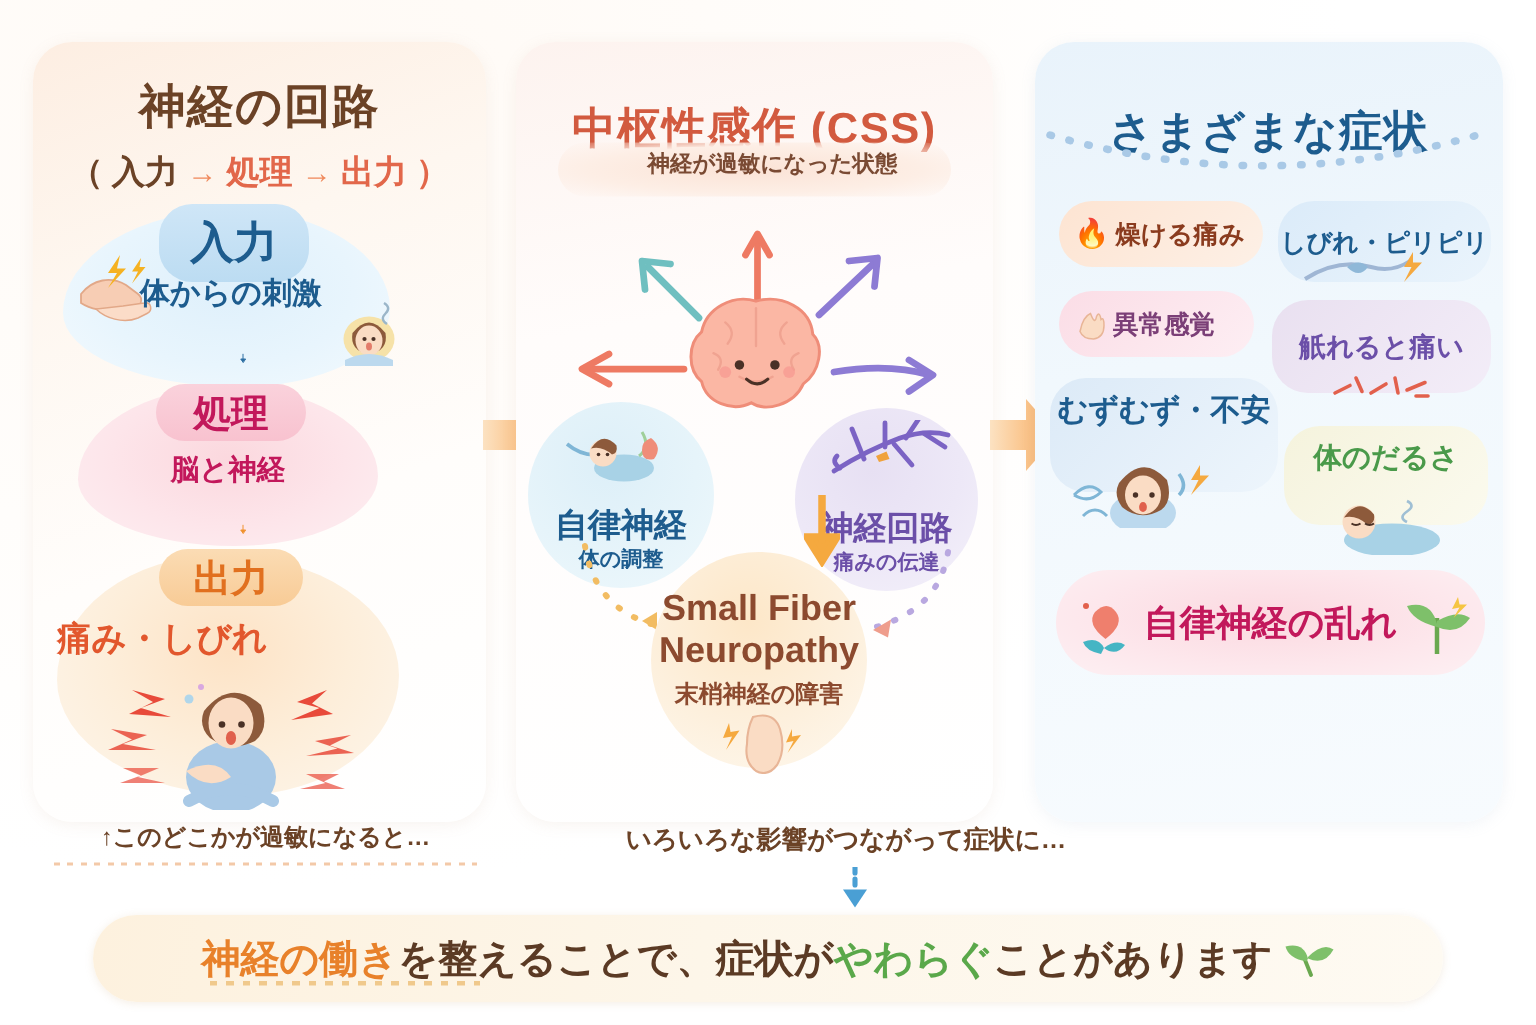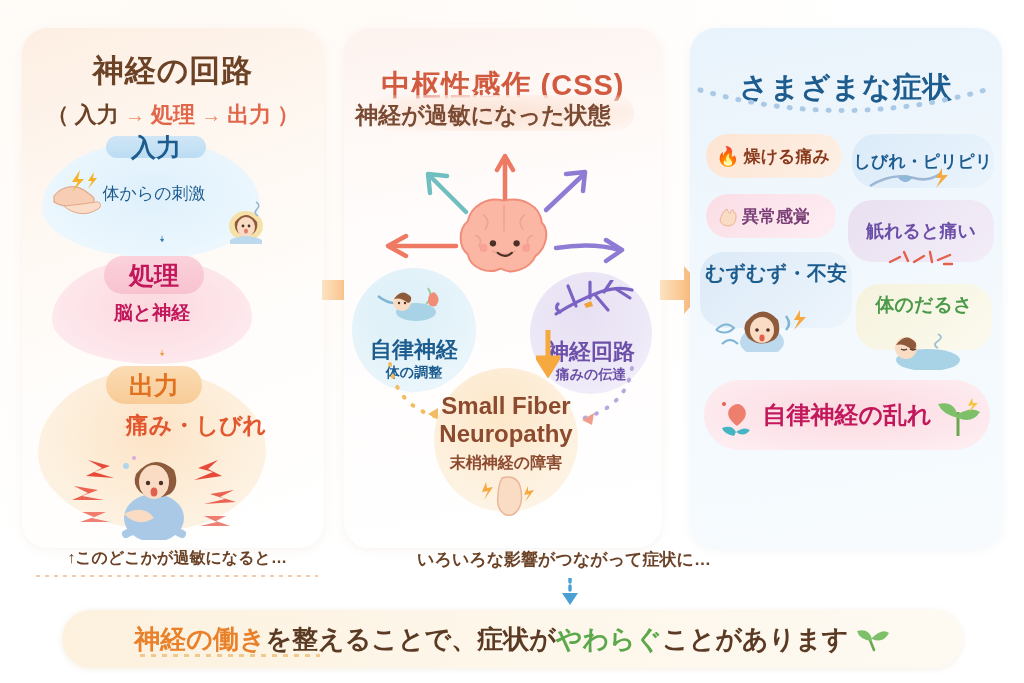--- a/index.html
+++ b/index.html
@@ -27,59 +27,59 @@
   #left-sub .o{color:#e2674a;}
   #left-sub .ar{color:#f08a5d;font-size:20px;}
 
   .cloud{position:absolute;border-radius:55% 45% 52% 48%/60% 58% 42% 40%;}
   .pill{position:absolute;border-radius:22px;display:flex;align-items:center;justify-content:center;font-weight:bold;}
 
   
   #input-cloud{left:42px;top:140px;width:218px;height:118px;
      background:radial-gradient(ellipse at 50% 45%,#dff0fb 0%,#e8f5fd 55%,#f3fafe 100%);
      border-radius:52% 48% 46% 54%/58% 56% 44% 42%;}
-  #input-pill{left:106px;top:136px;width:100px;height:22px;
-     background:linear-gradient(180deg,#cfe6f7,#bcdcf2);color:#1d5c8e;font-size:25px;}
-  #input-desc{position:absolute;left:48px;top:182px;width:212px;text-align:center;font-size:17px;font-weight:normal;color:#1d5c8e;}
+  #input-pill{left:106px;top:136px;width:100px;height:52px;
+     background:linear-gradient(180deg,#cfe6f7,#bcdcf2);color:#1d5c8e;font-size:29px;}
+  #input-desc{position:absolute;left:48px;top:182px;width:212px;text-align:center;font-size:20px;font-weight:bold;color:#1d5c8e;}
 
   
   #proc-cloud{left:52px;top:258px;width:200px;height:106px;
      background:radial-gradient(ellipse at 50% 45%,#fbd8de 0%,#fde5ea 55%,#fdeff2 100%);
      border-radius:50% 50% 48% 52%/58% 56% 44% 42%;}
   #proc-pill{left:104px;top:256px;width:100px;height:38px;
      background:linear-gradient(180deg,#fad2dc,#f8c2cf);color:#c2185b;font-size:25px;}
   #proc-desc{position:absolute;left:52px;top:300px;width:200px;text-align:center;font-size:19px;font-weight:bold;color:#c2185b;}
 
   
   #out-cloud{left:38px;top:370px;width:228px;height:160px;
      background:radial-gradient(ellipse at 50% 40%,#fde3c6 0%,#fdeeda 50%,#fdf6ec 100%);
      border-radius:48% 52% 46% 54%/52% 50% 50% 48%;}
   #out-pill{left:106px;top:366px;width:96px;height:38px;
      background:linear-gradient(180deg,#fbdcb4,#f8cb96);color:#e1701f;font-size:25px;}
-  #out-desc{position:absolute;left:38px;top:410px;width:228px;text-align:right;font-size:23px;font-weight:bold;color:#e2572d;}
+  #out-desc{position:absolute;left:38px;top:410px;width:228px;text-align:left;font-size:23px;font-weight:bold;color:#e2572d;}
 
   .vsmall-arrow{position:absolute;width:4px;}
   #arrow-in-proc{left:171px;top:222px;}
   #arrow-proc-out{left:171px;top:336px;}
 
   #left-foot{position:absolute;left:22px;top:548px;width:310px;text-align:center;
      font-size:16px;font-weight:bold;color:#6b4226;}
   #left-foot-dash{position:absolute;left:36px;top:575px;width:282px;height:2px;
      background:repeating-linear-gradient(90deg,#f3c9a8 0 4px,transparent 4px 9px);}
 
   
   #panel-center{left:344px;top:28px;width:318px;height:520px;
     background:linear-gradient(170deg,#fdf3ef 0%,#fffcfb 35%,#ffffff 100%);
     box-shadow:0 2px 10px rgba(190,150,120,.10);}
   #center-title{top:38px;font-size:29px;color:#d25a3f;}
   #center-sub-bg{position:absolute;left:372px;top:95px;width:262px;height:36px;
      background:radial-gradient(ellipse at 50% 50%,#fbe3d6 0%,#fdeee5 60%,rgba(253,240,233,0) 100%);
      border-radius:18px;}
-  #center-sub{position:absolute;left:324px;top:100px;width:318px;text-align:center;
-     font-size:23px;font-weight:bold;color:#7a4a33;}
+  #center-sub{position:absolute;left:356px;top:100px;width:318px;text-align:center;
+     font-size:15px;font-weight:bold;color:#7a4a33;}
 
   
   #brain{position:absolute;left:456px;top:196px;width:96px;height:82px;}
   .brain-arrow{position:absolute;}
 
   .orb{position:absolute;border-radius:50%;display:flex;flex-direction:column;
        align-items:center;justify-content:flex-end;padding-bottom:10px;box-sizing:border-box;}
   #orb-auto{left:352px;top:268px;width:124px;height:124px;
      background:radial-gradient(circle at 42% 34%,#ddeff8 0%,#e6f4fa 55%,#eef8fc 100%);}
   #orb-circuit{left:530px;top:272px;width:122px;height:122px;

